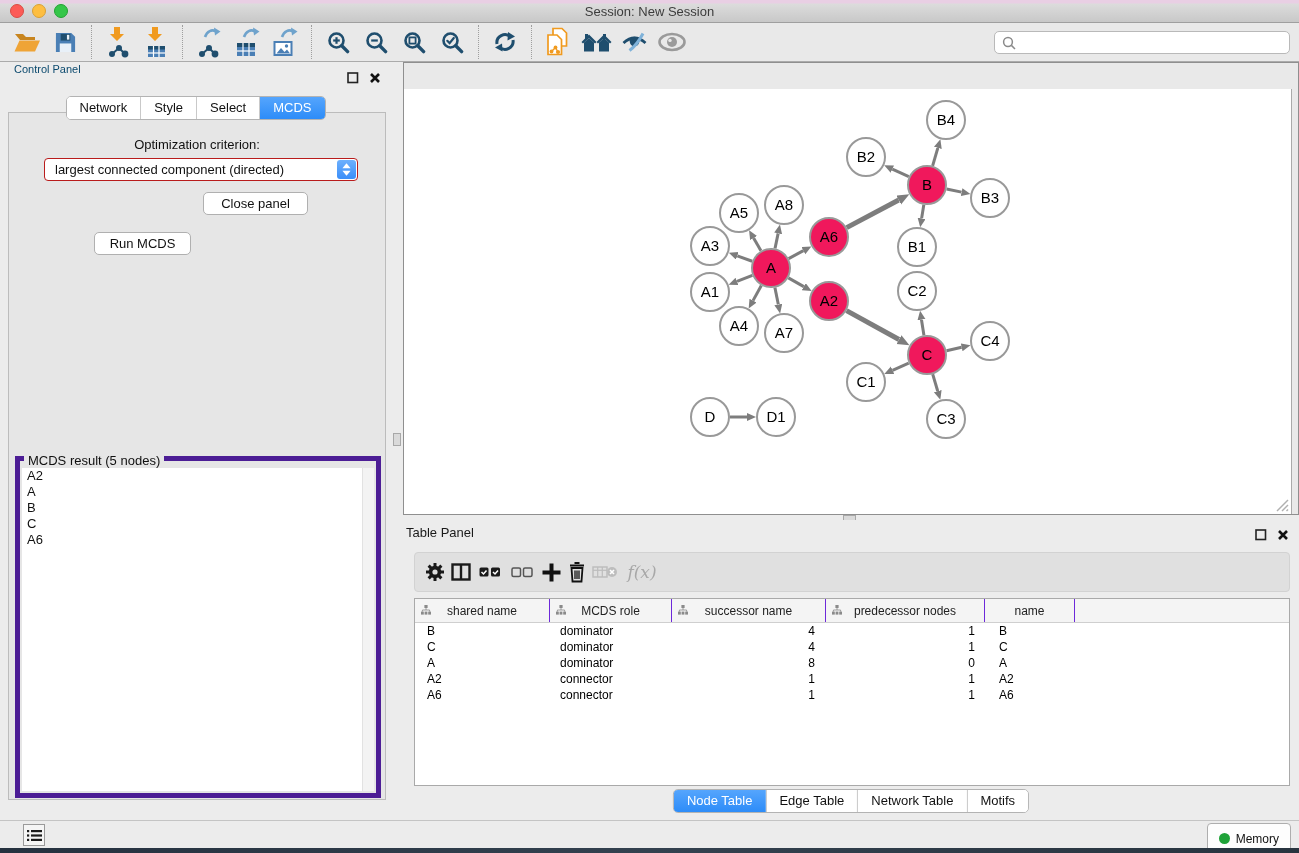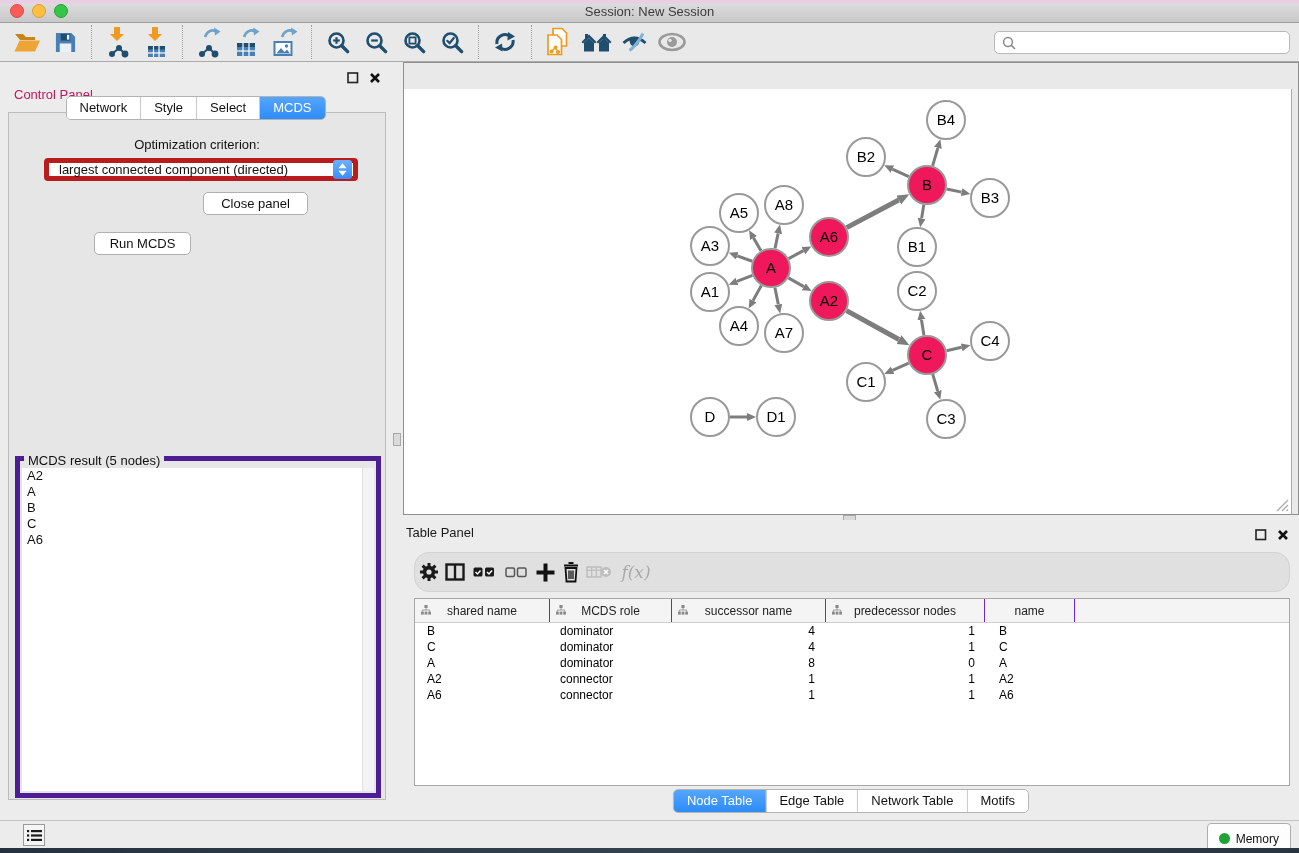--- a/index.html
+++ b/index.html
@@ -22,31 +22,31 @@
   .toolbar{top:23px;left:0;width:100%;height:39px;background:#e9e9e9;
     border-bottom:1px solid #ababab;display:flex;align-items:center;padding-left:8px;box-sizing:border-box;}
   .tbtn{width:38px;height:34px;display:flex;align-items:center;justify-content:center;flex:none;}
   .tsep{width:0;height:34px;border-left:1px dotted #9e9e9e;margin:0 7px;flex:none;}
   .searchbox{position:absolute;right:9px;top:8px;width:296px;height:23px;background:#fff;
     border:1px solid #b9b9b9;border-radius:5px;display:flex;align-items:center;padding-left:7px;box-sizing:border-box;}
   .searchbox input{border:none;outline:none;flex:1;font-size:12px;font-family:"Liberation Sans",sans-serif;background:transparent;margin-left:5px;}
 
   
   .control-panel{top:63px;left:0;width:391px;height:757px;background:#ececec;}
-  .cp-header{position:absolute;top:24px;left:14px;font-size:13px;color:#be185d;}
+  .cp-header{position:absolute;top:0;left:14px;font-size:11px;color:#0c4a6e;}
   .panel-icons{position:absolute;top:9px;right:10px;display:flex;gap:10px;align-items:center;}
   .cp-tabs{position:absolute;top:33px;left:50%;transform:translateX(-50%);display:flex;z-index:3;
     border:1px solid #b3b3b3;border-radius:5px;overflow:hidden;background:#fff;}
   .tab{height:22px;line-height:22px;padding:0 13px;font-size:13px;background:#fff;color:#111;border-left:1px solid #c9c9c9;}
   .tab:first-child{border-left:none;}
   .tab.active{background:linear-gradient(#55a5fd,#2d8cf8);color:#fff;}
   .cp-box{position:absolute;left:8px;top:49px;width:378px;height:688px;background:#e6e6e6;
     border:1px solid #bcbcbc;box-sizing:border-box;}
   .opt-label{position:absolute;top:24px;left:0;right:0;text-align:center;font-size:13px;color:#111;}
-  .dropdown{position:absolute;left:35px;top:45px;width:314px;height:23px;background:#fff;border:5px solid #b91c1c;
+  .dropdown{position:absolute;left:35px;top:45px;width:314px;height:23px;background:#fff;border:1px solid #b91c1c;
     border-radius:4px;display:flex;align-items:center;box-sizing:border-box;}
   .dropdown .dd-text{font-size:13px;padding-left:10px;flex:1;color:#111;}
   .dd-stepper{width:19px;height:19px;margin-right:1px;border-radius:3px;background:linear-gradient(#6db0fd,#3a8ef9);
     display:flex;align-items:center;justify-content:center;}
   .btn{position:absolute;height:23px;background:#fff;border:1px solid #b0b0b0;border-radius:5px;
     font-size:13px;color:#111;display:flex;align-items:center;justify-content:center;box-sizing:border-box;}
   .run-btn{left:85px;top:79px;width:97px;margin-top:40px;}
   .close-btn{left:194px;top:79px;width:105px;}
   .fieldset{position:absolute;left:6px;top:343px;width:366px;height:342px;border:5px solid #4c1d95;box-sizing:border-box;}
   .fieldset-legend{position:absolute;top:-8px;left:4px;background:#e6e6e6;padding:0 4px;font-size:13px;color:#111;}
@@ -66,21 +66,21 @@
   .net-titlebar .lights{margin-left:9px;}
   .net-title{position:absolute;left:0;right:0;text-align:center;font-size:13px;color:#1a1a1a;}
   .net-canvas{position:absolute;left:0;top:26px;width:888px;height:425px;background:#fff;
     border-right:1px solid #aaa;box-sizing:border-box;}
   .resize-grip{position:absolute;right:2px;bottom:2px;}
 
   
   .table-panel{top:520px;left:403px;width:896px;height:300px;background:#ececec;}
   .tp-header{position:absolute;top:5px;left:3px;font-size:13px;color:#1a1a1a;}
   .tp-toolbar{position:absolute;left:11px;top:32px;width:876px;height:40px;background:#e0e0e0;
-    border:1px solid #d2d2d2;border-radius:15px;display:flex;align-items:center;padding-left:1px;box-sizing:border-box;}
+    border:1px solid #d2d2d2;border-radius:4px;display:flex;align-items:center;padding-left:7px;box-sizing:border-box;}
   .tp-tbtn{display:flex;align-items:center;justify-content:center;width:26px;height:26px;}
   .fx{font-family:"DejaVu Serif",serif;font-style:italic;font-size:17px;color:#a8a8a8;}
   .tp-table{position:absolute;left:11px;top:78px;width:876px;height:188px;background:#fff;
     border:1px solid #a9a9a9;box-sizing:border-box;overflow:hidden;}
   .tp-thead,.tp-row{display:grid;grid-template-columns:135px 122px 154px 159px 90px 1fr;}
   .tp-thead{height:23px;background:#f4f4f4;border-bottom:1px solid #cfcfcf;}
   .th{position:relative;display:flex;align-items:center;justify-content:center;font-size:12px;color:#222;
     border-right:1px solid #6d28d9;}
   .th:last-child{border-right:none;}
   .th svg{position:absolute;left:6px;top:6px;}

